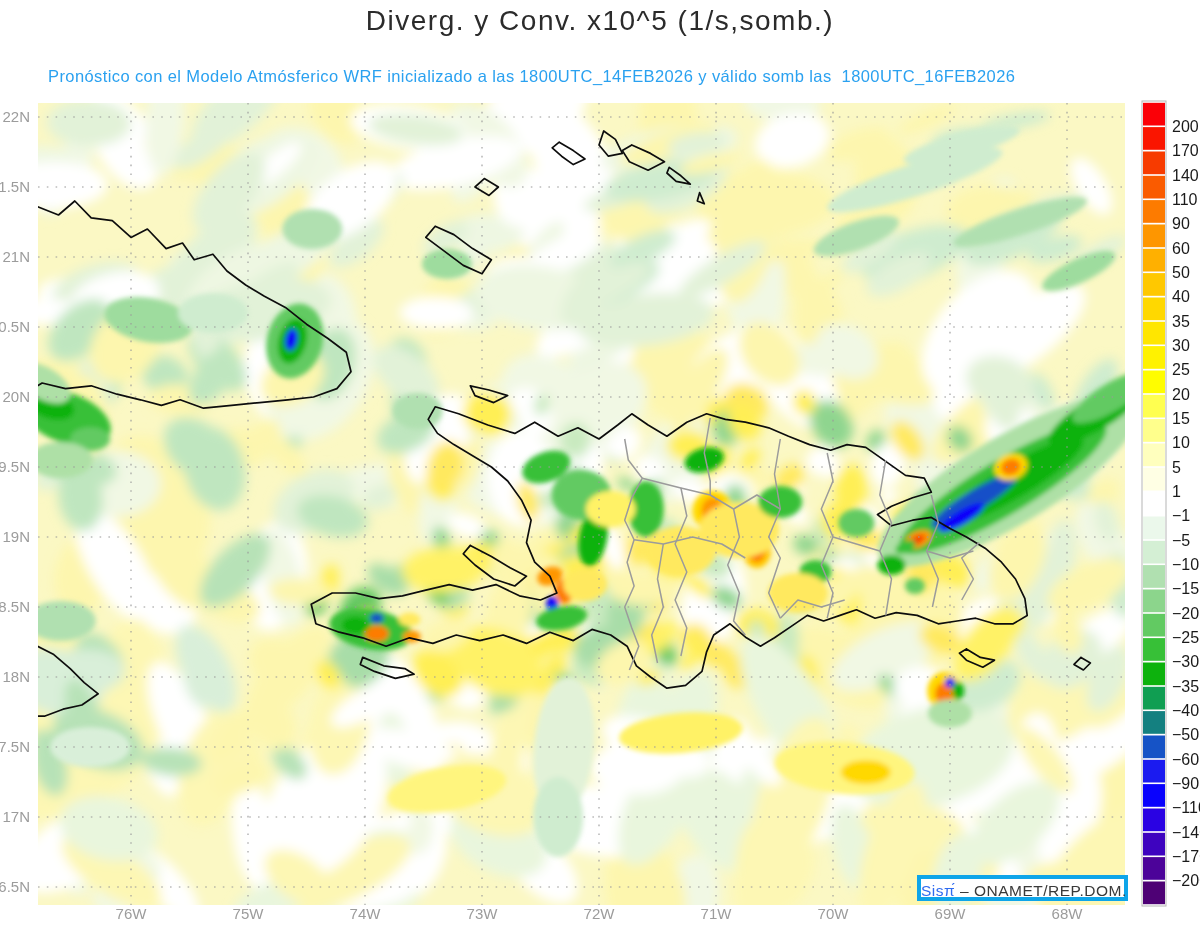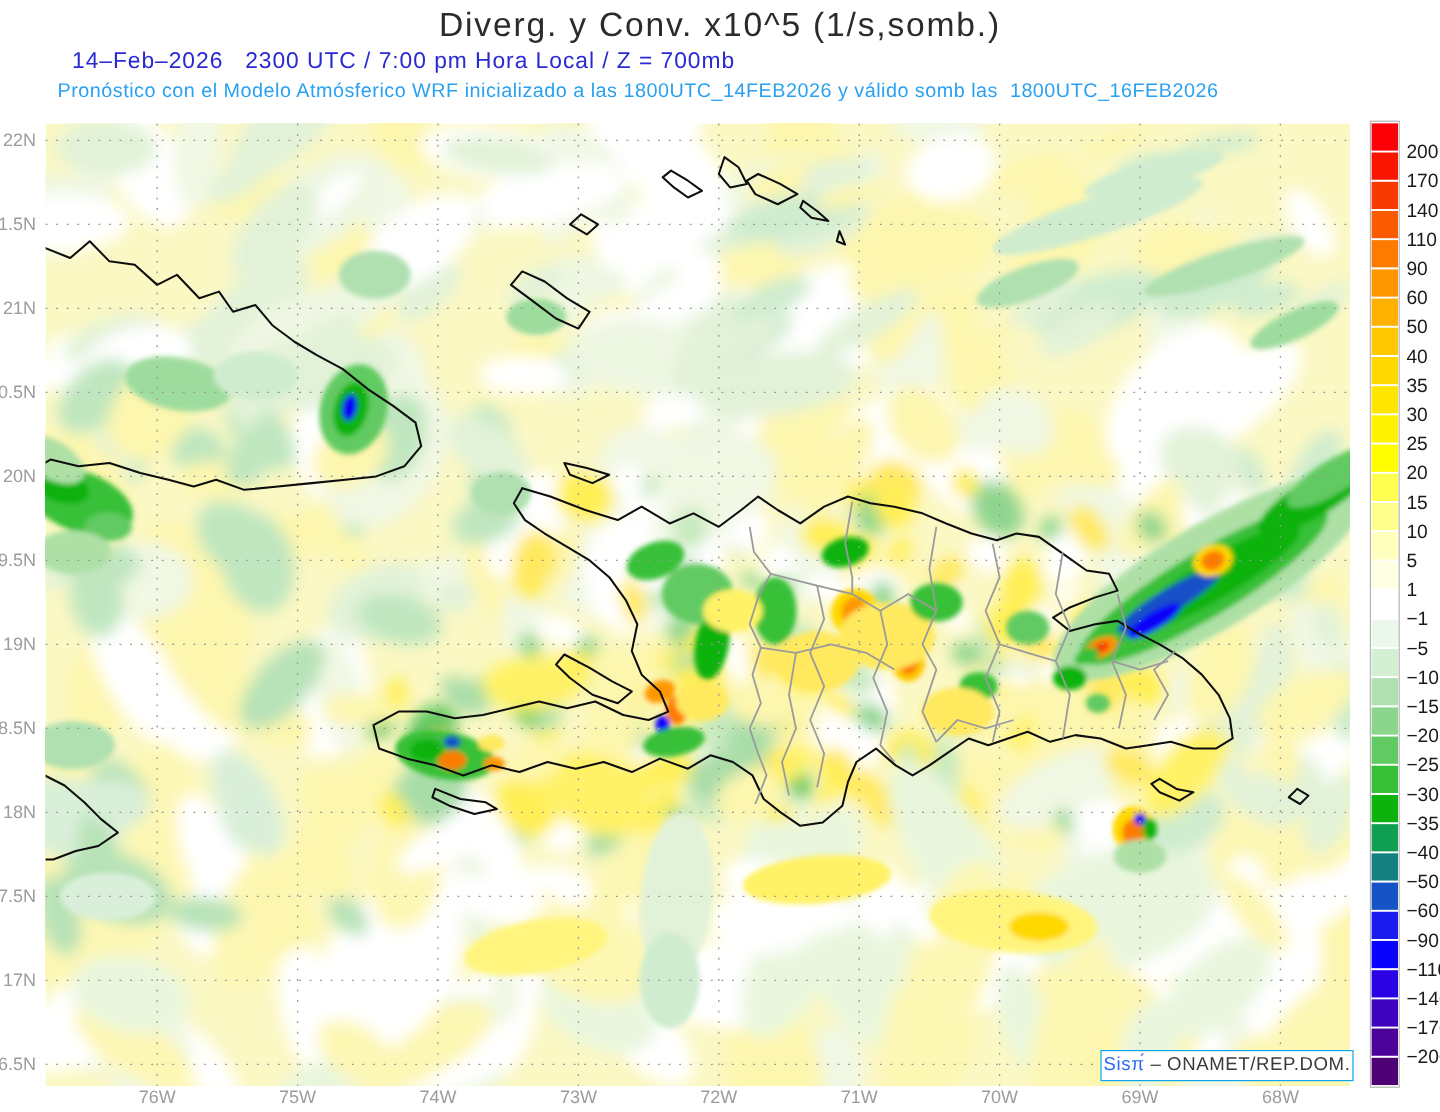--- a/index.html
+++ b/index.html
@@ -6,30 +6,29 @@
   body{width:1200px;height:927px;font-family:"Liberation Sans",sans-serif;}
   .stage{position:relative;width:1200px;height:927px;overflow:hidden;background:#fff;}
   .title{position:absolute;top:5px;left:0;width:1200px;text-align:center;
          font-size:28px;letter-spacing:1.5px;color:#2b2b2b;white-space:pre;}
   .sub1{position:absolute;top:41px;left:60px;font-size:19px;letter-spacing:0.8px;
         color:#2a2ad2;white-space:pre;}
   .sub2{position:absolute;top:67px;left:48px;font-size:16.5px;letter-spacing:0.4px;
         color:#2aa1f0;white-space:pre;}
   #map-svg{position:absolute;top:0;left:0;}
   .attrib{position:absolute;left:917px;top:875px;width:211px;height:26px;box-sizing:border-box;
-          background:#ffffff;border:1px solid #0ea5e9;text-align:center;line-height:23px;
+          background:#ffffff;border:4px solid #0ea5e9;text-align:center;line-height:23px;
           font-size:15.5px;color:#3a3a3a;letter-spacing:0.5px;z-index:5;white-space:pre;}
   .attrib .brand{color:#2f6bf0;}
 </style>
 </head>
 <body>
 
 <div class="stage">
   <div class="title">Diverg. y Conv. x10^5 (1/s,somb.)</div>
-  <div class="sub1">14–Feb–2026   2300 UTC / 7:00 pm Hora Local / Z = 700mb</div>
   <div class="sub2">Pronóstico con el Modelo Atmósferico WRF inicializado a las 1800UTC_14FEB2026 y válido somb las  1800UTC_16FEB2026</div>
 
   <svg id="map-svg" width="1200" height="927">
     <defs>
       <clipPath id="mapclip">
           <rect x="38" y="103" width="1087" height="802"></rect>
         </clipPath>
       <filter id="soft" x="-20%" y="-20%" width="140%" height="140%">
           <feGaussianBlur stdDeviation="6"></feGaussianBlur>
         </filter>

